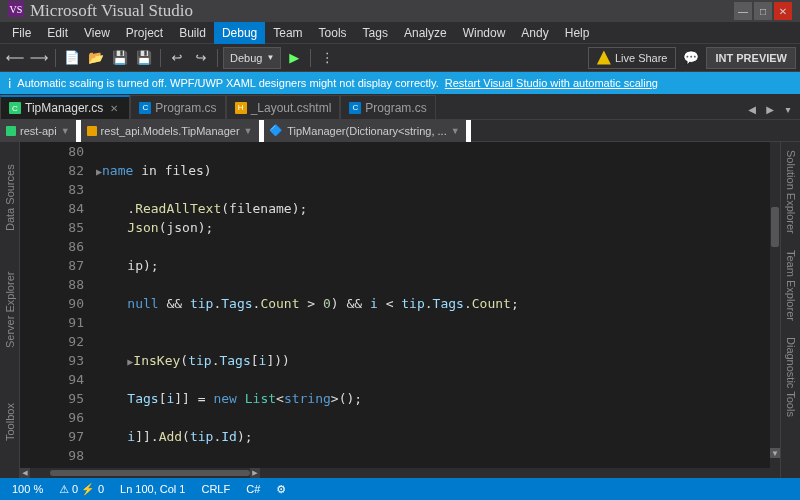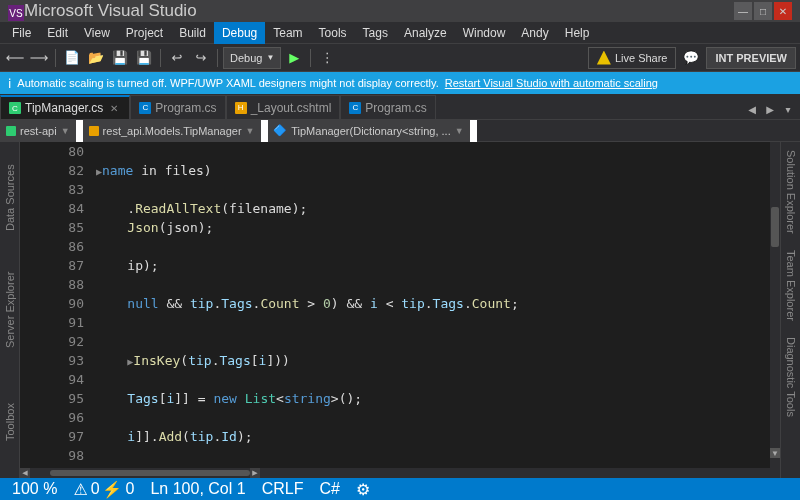--- a/index.html
+++ b/index.html
@@ -1,20 +1,20 @@
 <!DOCTYPE html>
 <html><head>
   <meta charset="utf-8">
   <style>
     * { margin: 0; padding: 0; box-sizing: border-box; }
     body { width: 800px; height: 500px; overflow: hidden; font-family: 'Segoe UI', sans-serif; font-size: 12px; background: #2d2d30; color: #dcdcdc; }
 
     
     .title-bar { height: 22px; background: #3f3f41; display: flex; align-items: center; justify-content: space-between; padding: 0 8px; }
-    .title-bar-left { display: flex; align-items: flex-end; gap: 0; }
+    .title-bar-left { display: flex; align-items: flex-start; gap: 6px; font-family: Liberation Serif, serif; }
     .title-bar-icon { width: 16px; height: 16px; background: #68217a; display: flex; align-items: center; justify-content: center; font-size: 10px; color: white; }
     .title-bar-title { font-size: 17px; color: #ccc; }
     .title-bar-controls { display: flex; gap: 2px; }
     .title-bar-btn { width: 18px; height: 18px; background: #5a5a5c; border: none; color: #ccc; font-size: 10px; cursor: pointer; display: flex; align-items: center; justify-content: center; }
 
     
     .menu-bar { height: 22px; background: #2d2d30; display: flex; align-items: center; padding: 0 4px; border-bottom: 1px solid #3f3f41; }
     .menu-item { padding: 10px 8px; font-size: 12px; color: #dcdcdc; cursor: pointer; height: 22px; display: flex; align-items: center; }
     .menu-item.active { background: #007acc; color: white; }
 
@@ -40,21 +40,21 @@
     .tab.active { background: #1e1e1e; color: #dcdcdc; border-top: 2px solid #007acc; }
     .tab-close { font-size: 10px; color: #888; cursor: pointer; width: 14px; height: 14px; display: flex; align-items: center; justify-content: center; }
     .tab-icon { width: 12px; height: 12px; background: #2ecc71; border-radius: 1px; font-size: 8px; display: flex; align-items: center; justify-content: center; color: white; }
     .tab-icon.blue { background: #007acc; }
     .tab-icon.orange { background: #e8a000; }
     .tab-nav { margin-left: auto; display: flex; gap: 2px; padding: 2px 4px; }
     .tab-nav-btn { width: 16px; height: 16px; background: transparent; border: none; color: #aaa; cursor: pointer; font-size: 10px; display: flex; align-items: center; justify-content: center; }
 
     
     .breadcrumb-bar { height: 22px; background: #2d2d30; display: flex; align-items: center; padding: 0; border-bottom: 1px solid #3f3f41; font-size: 11px; }
-    .breadcrumb-segment { height: 22px; display: flex; align-items: center; padding: 0 6px; background: #3f3f41; border-right: 7px solid #ffffff; cursor: pointer; gap: 4px; color: #ccc; }
+    .breadcrumb-segment { height: 22px; display: flex; align-items: center; padding: 0 6px; background: #3f3f41; border-right: 5px solid #ffffff; cursor: pointer; gap: 4px; color: #ccc; }
     .breadcrumb-arrow { color: #888; font-size: 9px; }
     .breadcrumb-icon { width: 10px; height: 10px; background: #e8a000; border-radius: 1px; }
     .breadcrumb-icon.green { background: #2ecc71; }
 
     
     .main-layout { display: flex; height: calc(500px - 22px - 22px - 28px - 22px - 26px - 22px - 22px); }
 
     
     .left-sidebar { width: 20px; background: #2d2d30; display: flex; flex-direction: column; border-right: 1px solid #3f3f41; }
     .left-sidebar-text { writing-mode: vertical-rl; transform: rotate(180deg); font-size: 11px; color: #888; padding: 8px 0; cursor: pointer; white-space: nowrap; flex: 1; display: flex; align-items: center; justify-content: center; }
@@ -75,21 +75,21 @@
     .var { color: #9cdcfe; }
     .method { color: #dcdcaa; }
     .num { color: #b5cea8; }
     .scrollbar-right { width: 10px; background: #2d2d30; }
 
     
     .code-scrollbar { height: 10px; background: #2d2d30; display: flex; align-items: center; }
     .scrollbar-thumb { height: 6px; width: 200px; background: #555; border-radius: 3px; margin-left: 20px; }
 
     
-    .status-bar { height: 22px; background: #007acc; display: flex; align-items: center; padding: 0 8px; gap: 8px; font-size: 16px; color: white; }
+    .status-bar { height: 22px; background: #007acc; display: flex; align-items: center; padding: 0 8px; gap: 8px; font-size: 11px; color: white; }
     .status-item { display: flex; align-items: center; gap: 3px; cursor: pointer; padding: 0 4px; }
 
     .collapse-icon { color: #888; font-size: 10px; }
 
     .toolbar-icon-btn { width: 22px; height: 22px; background: transparent; border: 1px solid transparent; cursor: pointer; display: flex; align-items: center; justify-content: center; font-size: 13px; color: #ccc; }
   </style>
 </head>
 <body>
 
 <div class="title-bar">

